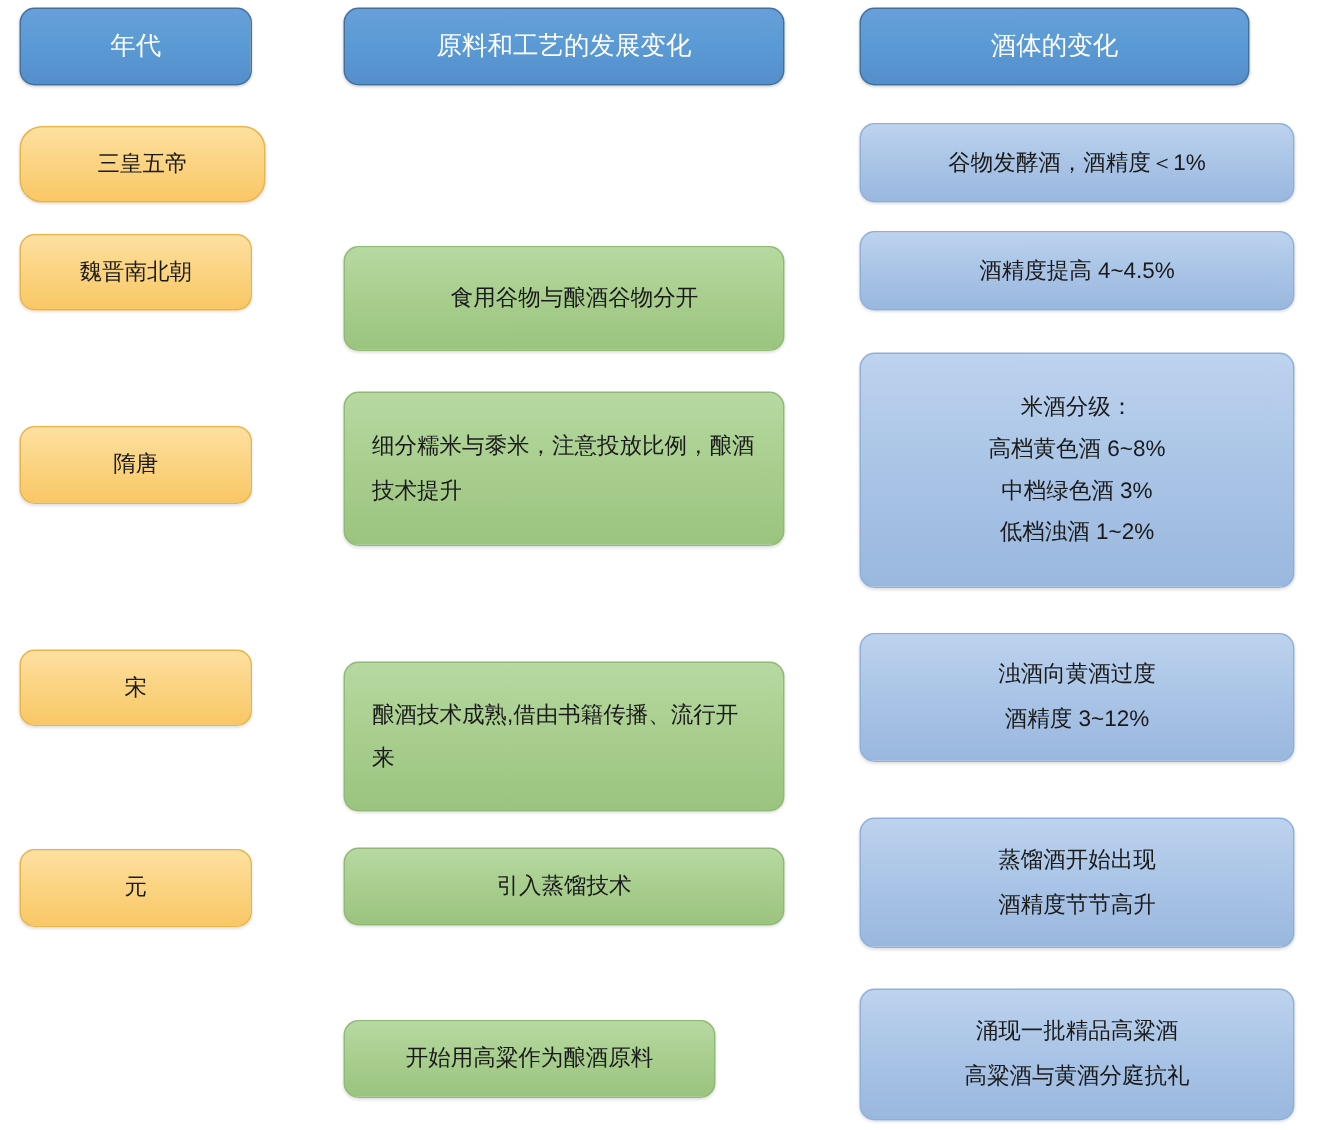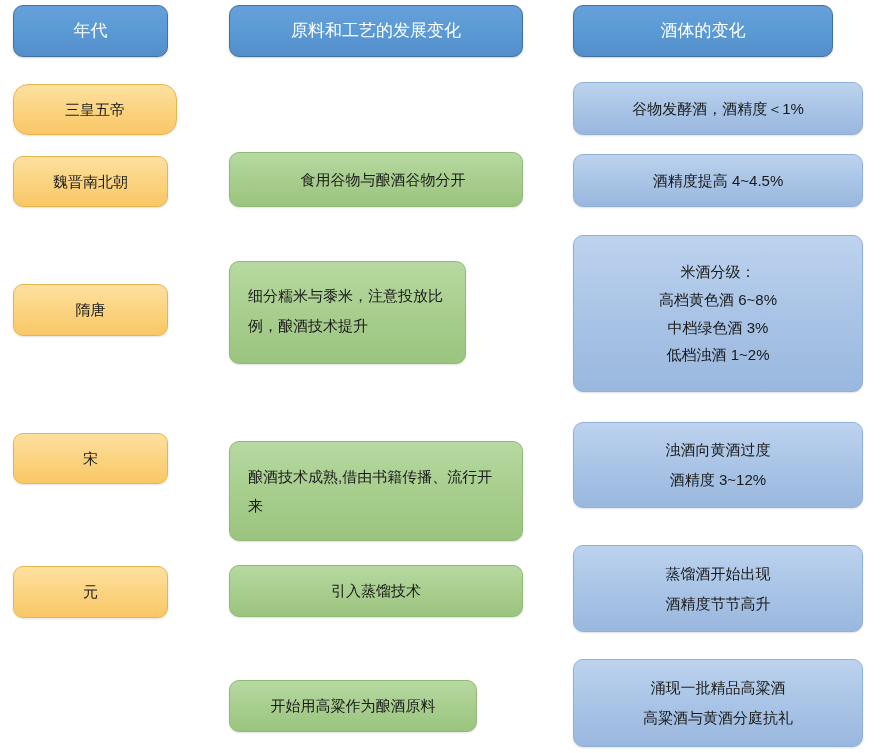--- a/index.html
+++ b/index.html
@@ -84,27 +84,27 @@
 
   <div class="box hdr" style="left:573px; top:5px; width:260px; height:52px;">酒体的变化</div>
 
   <div class="box era" style="left:13px; top:84px; width:164px; height:51px;border-radius:15px;">三皇五帝</div>
 
 
   <div class="box liq" style="left:573px; top:82px; width:290px; height:53px;">谷物发酵酒，酒精度＜1%</div>
 
   <div class="box era" style="left:13px; top:156px; width:155px; height:51px;">魏晋南北朝</div>
 
-  <div class="box proc" style="left:229px; top:152px; width:294px; height:55px;padding-left:26px;">食用谷物与酿酒谷物分开</div>
+  <div class="box proc" style="left:229px; top:164px; width:294px; height:70px;padding-left:26px;">食用谷物与酿酒谷物分开</div>
 
   <div class="box liq" style="left:573px; top:154px; width:290px; height:53px;">酒精度提高 4~4.5%</div>
 
   <div class="box era" style="left:13px; top:284px; width:155px; height:52px;">隋唐</div>
 
-  <div class="box proc align-left" style="left:229px; top:261px; width:237px; height:103px; padding-left:18px; line-height:1.95;font-family:Liberation Mono, monospace;">细分糯米与黍米，注意投放比例，酿酒技术提升</div>
+  <div class="box proc align-left" style="left:229px; top:261px; width:294px; height:103px; padding-left:18px; line-height:1.95;">细分糯米与黍米，注意投放比例，酿酒技术提升</div>
 
   <div class="box liq multi" style="left:573px; top:235px; width:290px; height:157px;">米酒分级：
 高档黄色酒 6~8%
 中档绿色酒 3%
 低档浊酒 1~2%</div>
 
   <div class="box era" style="left:13px; top:433px; width:155px; height:51px;">宋</div>
 
   <div class="box proc align-left" style="left:229px; top:413px; width:294px; height:100px; padding-left:18px; padding-right:18px; line-height:1.95;margin-top:28px;">酿酒技术成熟,借由书籍传播、流行开来</div>
 

